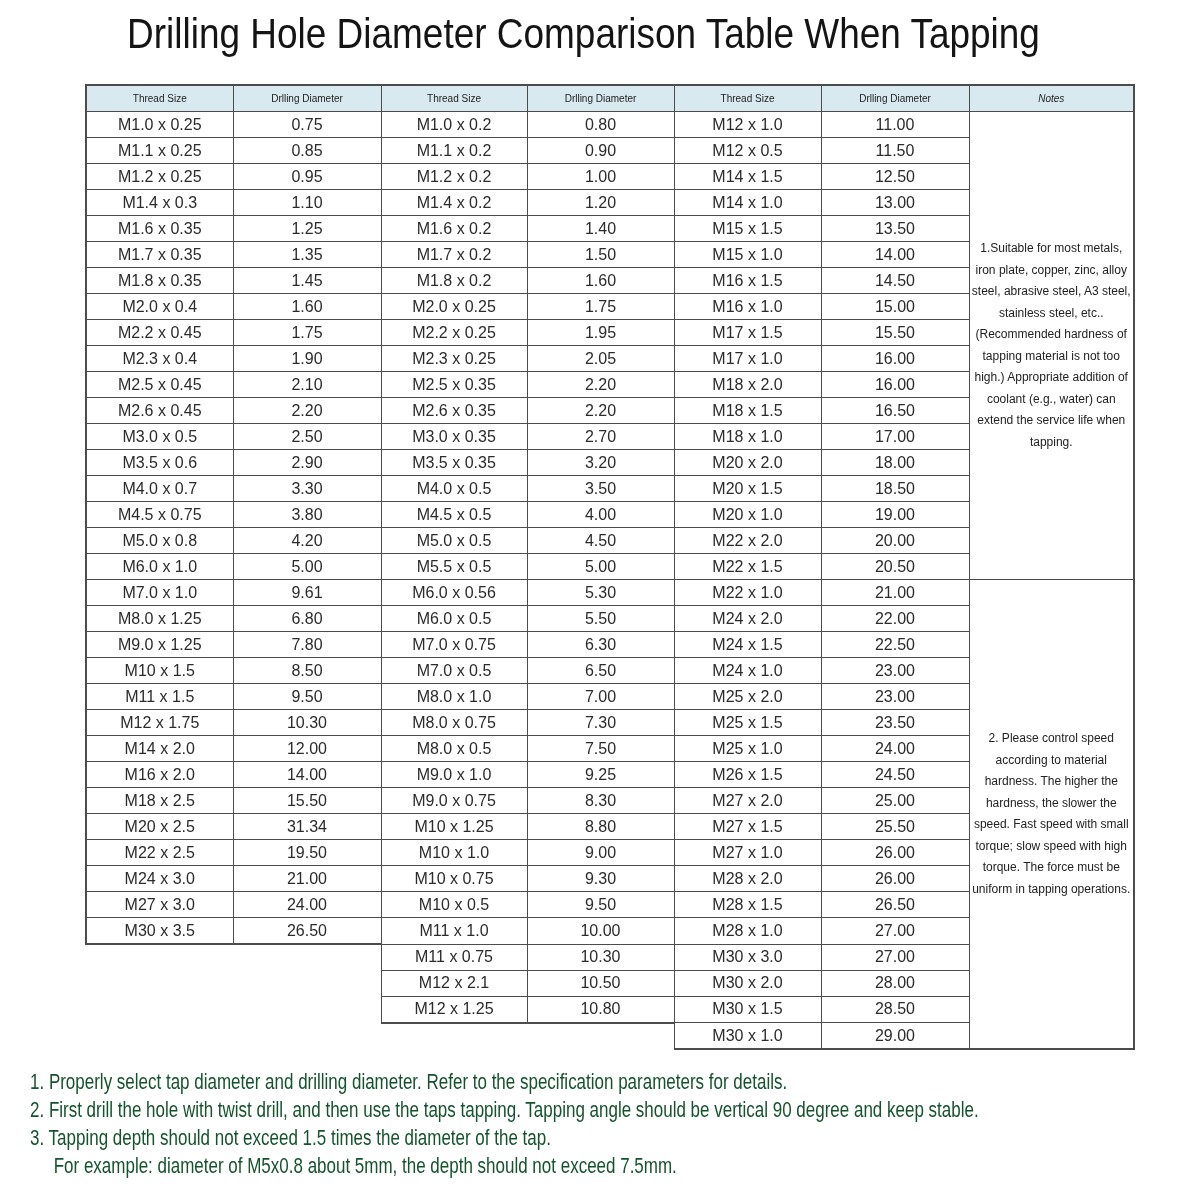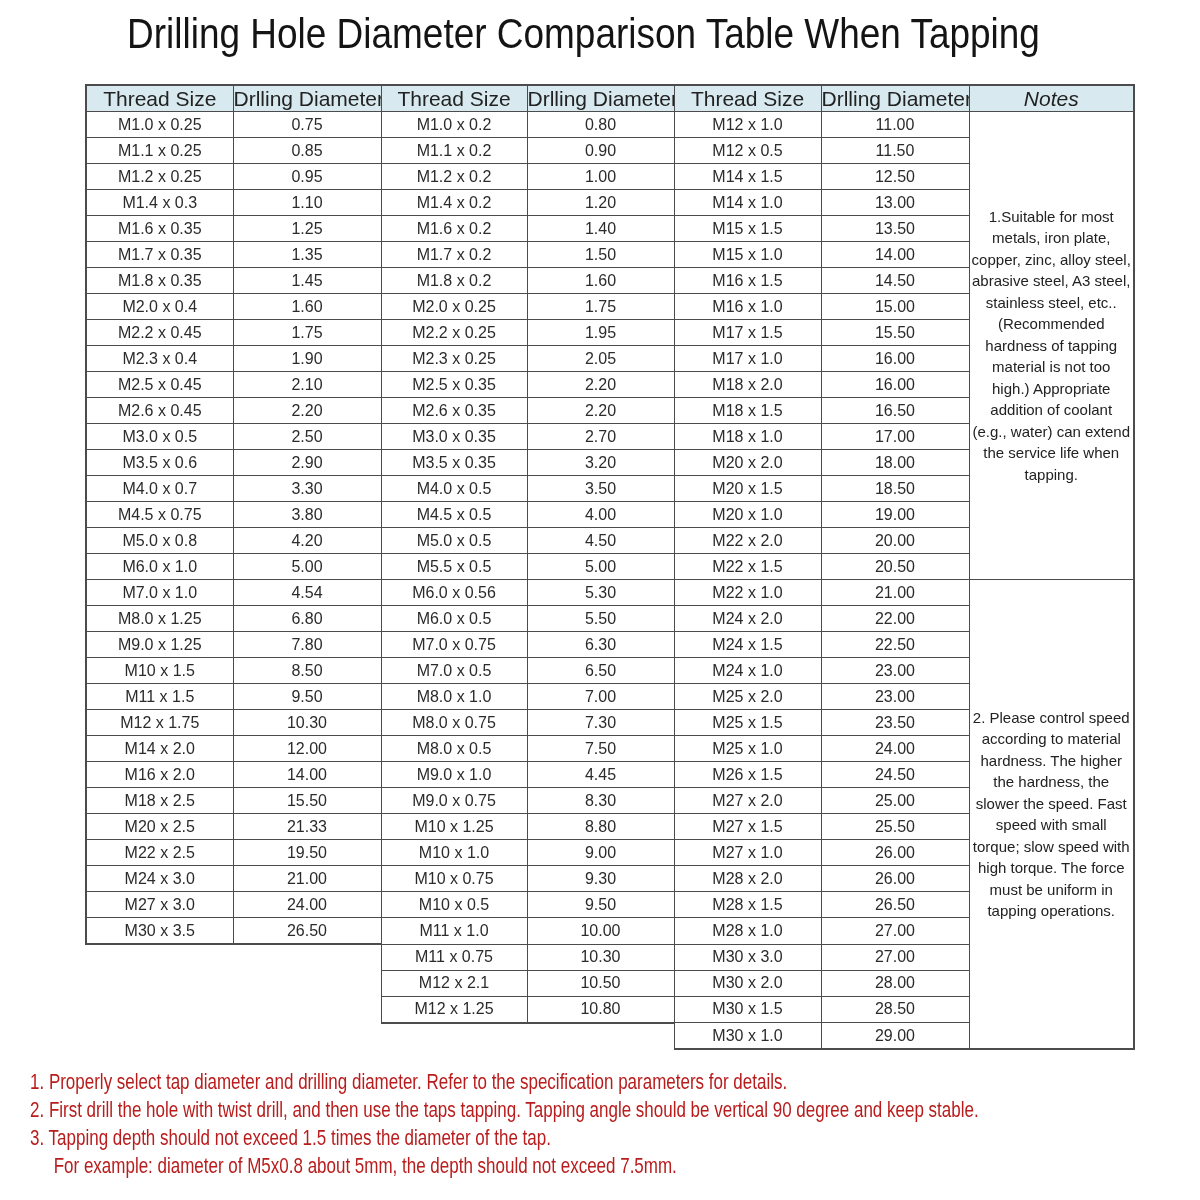--- a/index.html
+++ b/index.html
@@ -39,43 +39,43 @@
     vertical-align: middle;
     font-size: 16px;
     color: var(--text, #2b2b2b);
     border: 1px solid var(--border, #4c4c4c);
     overflow: hidden;
     white-space: nowrap;
   }
   table.cmp th {
     background: var(--header_bg, #d8eaf0);
     font-weight: normal;
-    font-size: 21px;
+    font-size: 10px;
     color: #222222;
     border-top-width: 2px;
   }
   table.cmp th:first-child { border-left-width: 2px; }
   table.cmp th:last-child  { border-right-width: 2px; font-style: italic; }
   table.cmp td:first-child:not(.blank) { border-left-width: 2px; }
   table.cmp td.blank { border: none; background: transparent; }
   table.cmp td.end { border-bottom-width: 2px; text-align: center; }
   table.cmp td.note {
     border-right-width: 2px;
-    font-size: 15px;
+    font-size: 12px;
     line-height: 21.5px;
     white-space: normal;
     padding: 0 2px;
     color: #222222;
   }
   .footer {
     position: absolute;
     left: 30px;
     top: 1068px;
     width: 1165px;
-    color: #b91c1c;
+    color: #14532d;
   }
   .fline {
     font-size: 21.5px;
     line-height: 28px;
     white-space: nowrap;
     transform: scaleX(0.79);
     transform-origin: 0 50%;
   }
   .fline.indent { padding-left: 30px; }
 </style>
@@ -249,21 +249,21 @@
           <tr>
             <td class="">M6.0 x 1.0</td>
             <td class="">5.00</td>
             <td class="">M5.5 x 0.5</td>
             <td class="">5.00</td>
             <td class="">M22 x 1.5</td>
             <td class="">20.50</td>
           </tr>
           <tr>
             <td class="">M7.0 x 1.0</td>
-            <td class="">4.54</td>
+            <td class="">9.61</td>
             <td class="">M6.0 x 0.56</td>
             <td class="">5.30</td>
             <td class="">M22 x 1.0</td>
             <td class="">21.00</td>
             <td rowspan="18" class="note end">2. Please control speed according to material hardness. The higher the hardness, the slower the speed. Fast speed with small torque; slow speed with high torque. The force must be uniform in tapping operations.</td>
           </tr>
           <tr>
             <td class="">M8.0 x 1.25</td>
             <td class="">6.80</td>
             <td class="">M6.0 x 0.5</td>
@@ -308,35 +308,35 @@
             <td class="">12.00</td>
             <td class="">M8.0 x 0.5</td>
             <td class="">7.50</td>
             <td class="">M25 x 1.0</td>
             <td class="">24.00</td>
           </tr>
           <tr>
             <td class="">M16 x 2.0</td>
             <td class="">14.00</td>
             <td class="">M9.0 x 1.0</td>
-            <td class="">4.45</td>
+            <td class="">9.25</td>
             <td class="">M26 x 1.5</td>
             <td class="">24.50</td>
           </tr>
           <tr>
             <td class="">M18 x 2.5</td>
             <td class="">15.50</td>
             <td class="">M9.0 x 0.75</td>
             <td class="">8.30</td>
             <td class="">M27 x 2.0</td>
             <td class="">25.00</td>
           </tr>
           <tr>
             <td class="">M20 x 2.5</td>
-            <td class="">21.33</td>
+            <td class="">31.34</td>
             <td class="">M10 x 1.25</td>
             <td class="">8.80</td>
             <td class="">M27 x 1.5</td>
             <td class="">25.50</td>
           </tr>
           <tr>
             <td class="">M22 x 2.5</td>
             <td class="">19.50</td>
             <td class="">M10 x 1.0</td>
             <td class="">9.00</td>

